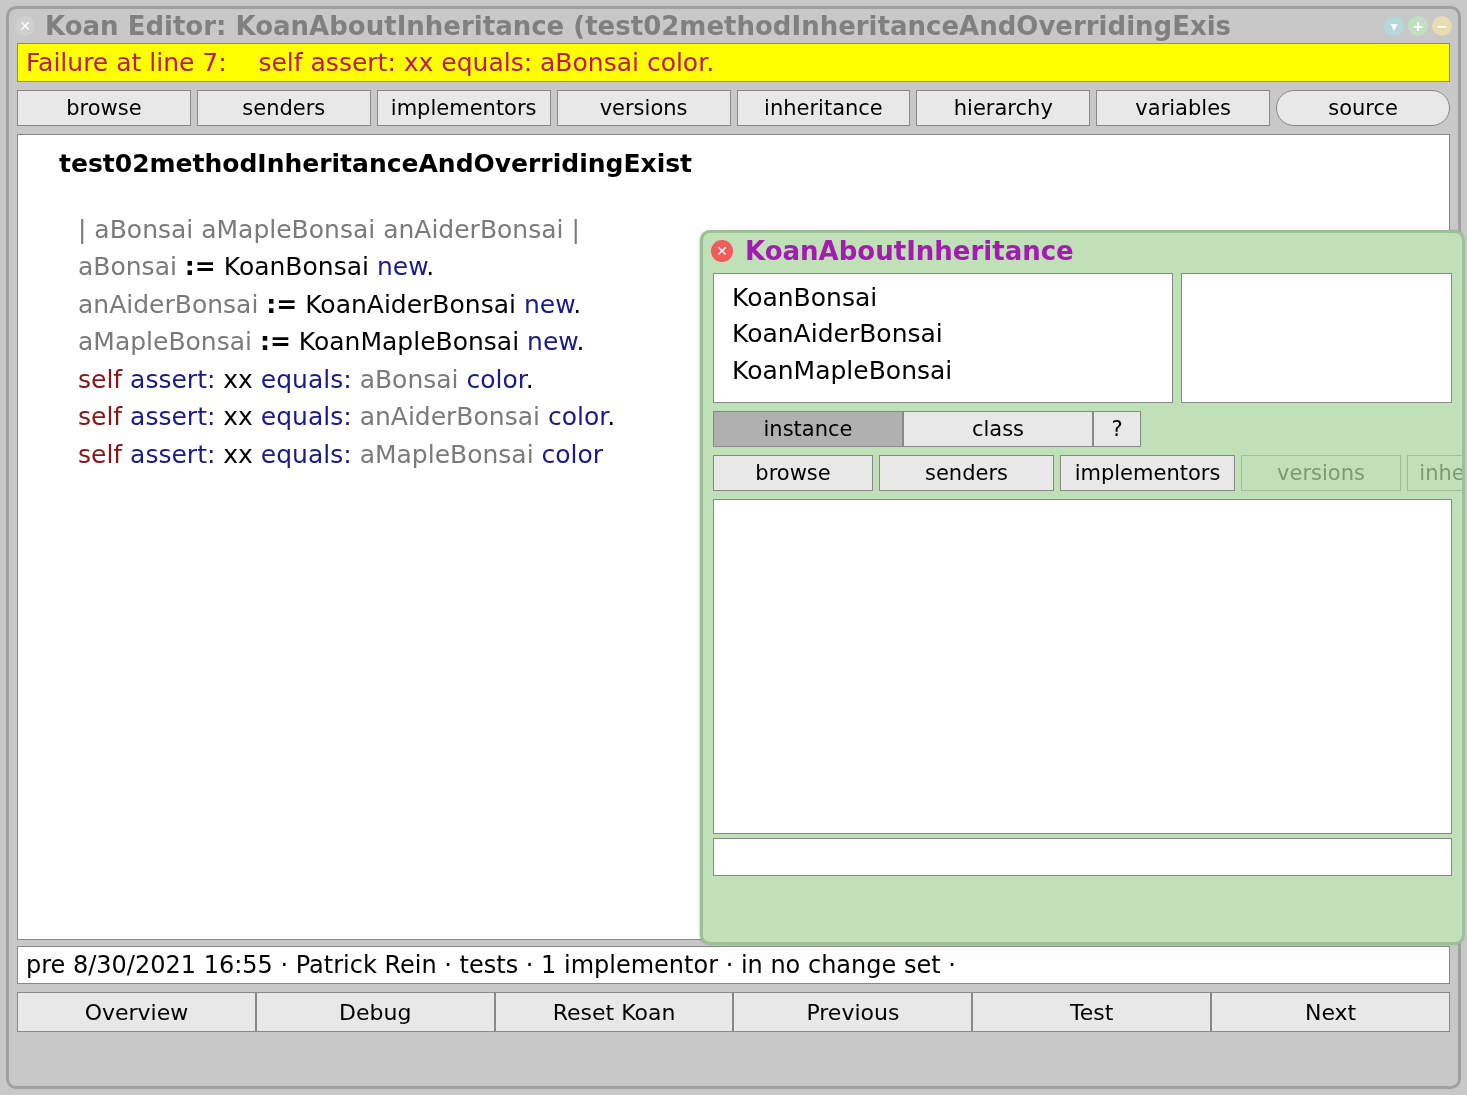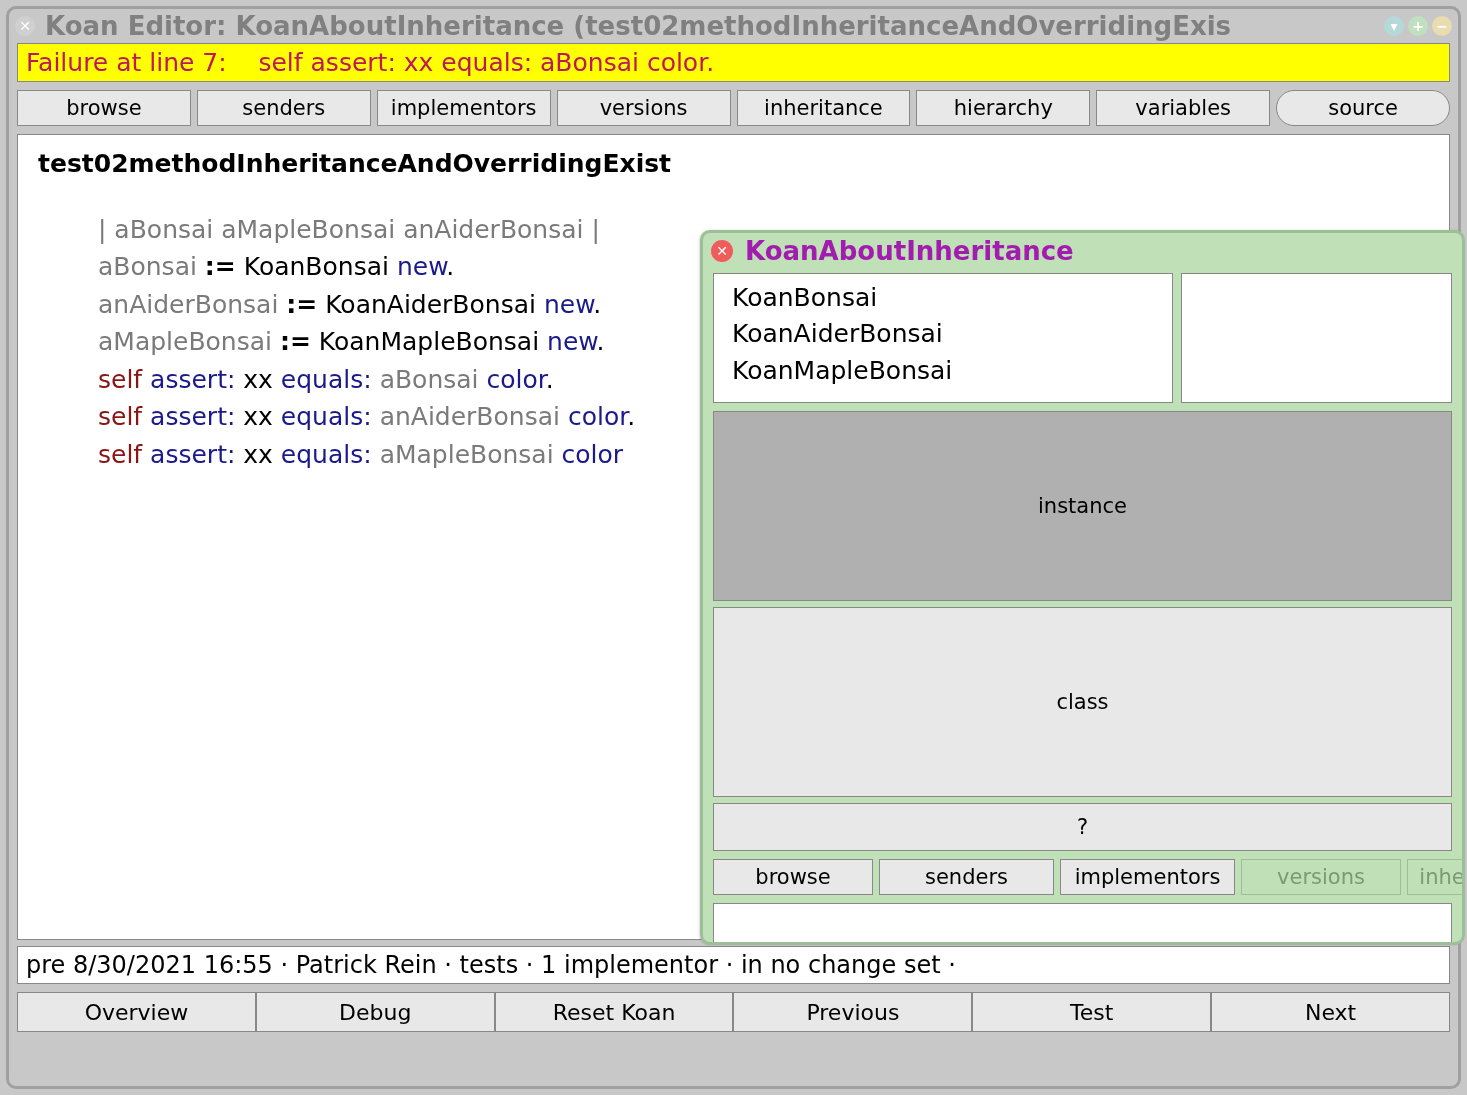--- a/index.html
+++ b/index.html
@@ -89,23 +89,23 @@
     margin: 0 8px;
     background: #fff;
     border: 1px solid #888;
     height: 806px;
     position: relative;
     padding: 10px 20px;
     font-size: 25px;
     line-height: 1.5;
     overflow: hidden;
   }
-  .method-name { font-weight: bold; color:#000; }
+  .method-name { font-weight: bold; color:#000;margin-left:21px; }
   .code-body { margin-left: 40px; margin-top: 28px; }
-  .code-body div { white-space: pre; margin-left: 20px; }
+  .code-body div { white-space: pre; }
   .tk-var { color:#7a7a7a; }
   .tk-assign { font-weight:bold; color:#000; }
   .tk-class { color:#000; }
   .tk-kw { color:#1a1a8a; }
   .tk-self { color:#8a1515; }
   .tk-plain { color:#000; }
 
   
   .popup {
     position: absolute;
@@ -136,21 +136,21 @@
     background:#fff; border:1px solid #888;
     height:130px; padding:6px 18px;
     font-size:25px; line-height:1.45;
   }
   .popup-list div { cursor:pointer; }
   .popup-empty {
     flex:1; background:#fff; border:1px solid #888;
     height:130px;
   }
 
-  .popup-tabs { display:flex; gap:6px; padding:4px 10px;flex-direction:column; }
+  .popup-tabs { display:flex; padding:4px 10px; }
   .ptab {
     background:#e8e8e8; border:1px solid #888;
     height:36px; font-size:21px;
     display:flex; align-items:center; justify-content:center;
     cursor:pointer;
   }
   .ptab-instance { flex:0 0 190px; background:#b0b0b0; }
   .ptab-class { flex:0 0 190px; }
   .ptab-q { flex:0 0 48px; }
 

